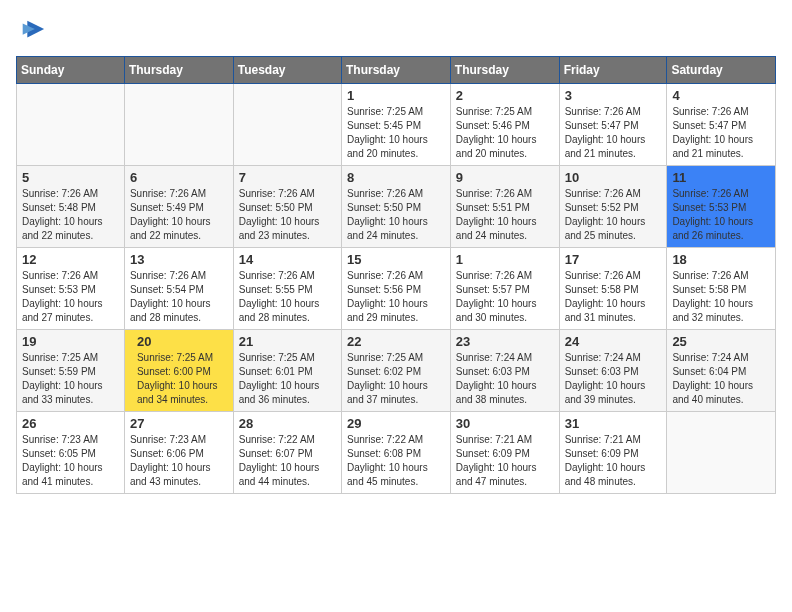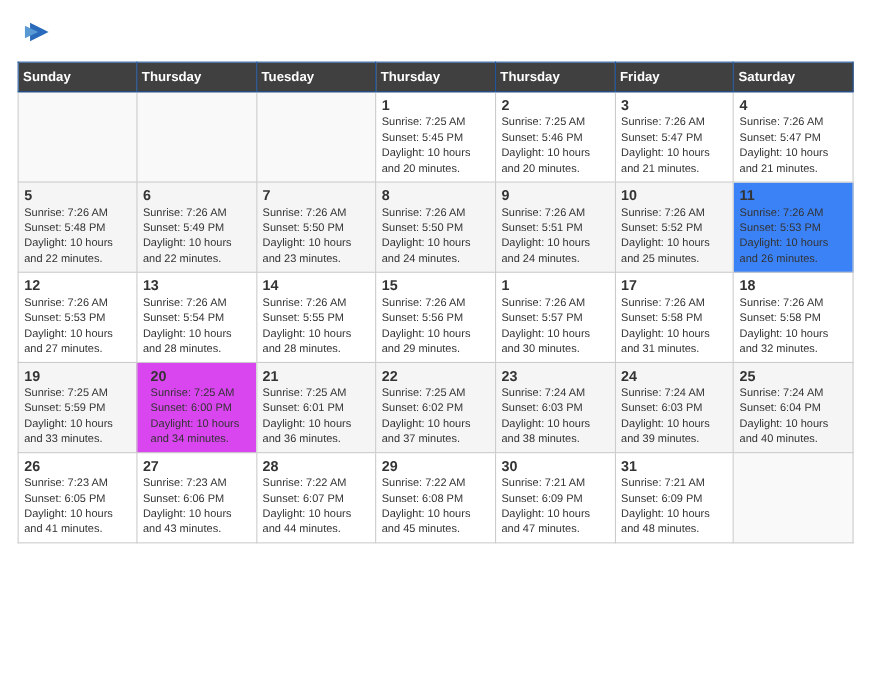--- a/index.html
+++ b/index.html
@@ -52,21 +52,21 @@
     .subtitle {
       font-size: 14px;
       color: #555;
     }
     .calendar {
       width: 100%;
       border-collapse: collapse;
       border: 1px solid #ccc;
     }
     .calendar th {
-      background-color: #404040;
+      background-color: #737373;
       color: #fff;
       font-size: 12px;
       font-weight: bold;
       padding: 6px 4px;
       text-align: left;
       border: 1px solid #1e549a;
     }
     .calendar td {
       vertical-align: top;
       padding: 4px 5px;
@@ -210,21 +210,21 @@
         <td style="background: rgb(255, 255, 255);">
           <span class="day-number">18</span>
           <div class="day-info">Sunrise: 7:26 AM<br>Sunset: 5:58 PM<br>Daylight: 10 hours and 32 minutes.</div>
         </td>
       </tr>
       <tr>
         <td style="background: rgb(245, 245, 245);">
           <span class="day-number">19</span>
           <div class="day-info">Sunrise: 7:25 AM<br>Sunset: 5:59 PM<br>Daylight: 10 hours and 33 minutes.</div>
         </td>
-        <td style="background: #d946ef; padding-left: 12px;">
+        <td style="background: #fde047; padding-left: 12px;">
           <span class="day-number">20</span>
           <div class="day-info">Sunrise: 7:25 AM<br>Sunset: 6:00 PM<br>Daylight: 10 hours and 34 minutes.</div>
         </td>
         <td style="background: rgb(245, 245, 245);">
           <span class="day-number">21</span>
           <div class="day-info">Sunrise: 7:25 AM<br>Sunset: 6:01 PM<br>Daylight: 10 hours and 36 minutes.</div>
         </td>
         <td style="background: rgb(245, 245, 245);">
           <span class="day-number">22</span>
           <div class="day-info">Sunrise: 7:25 AM<br>Sunset: 6:02 PM<br>Daylight: 10 hours and 37 minutes.</div>

